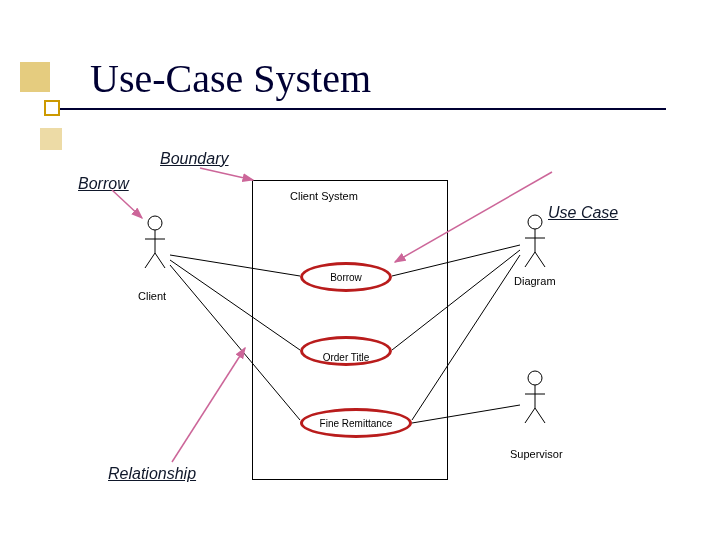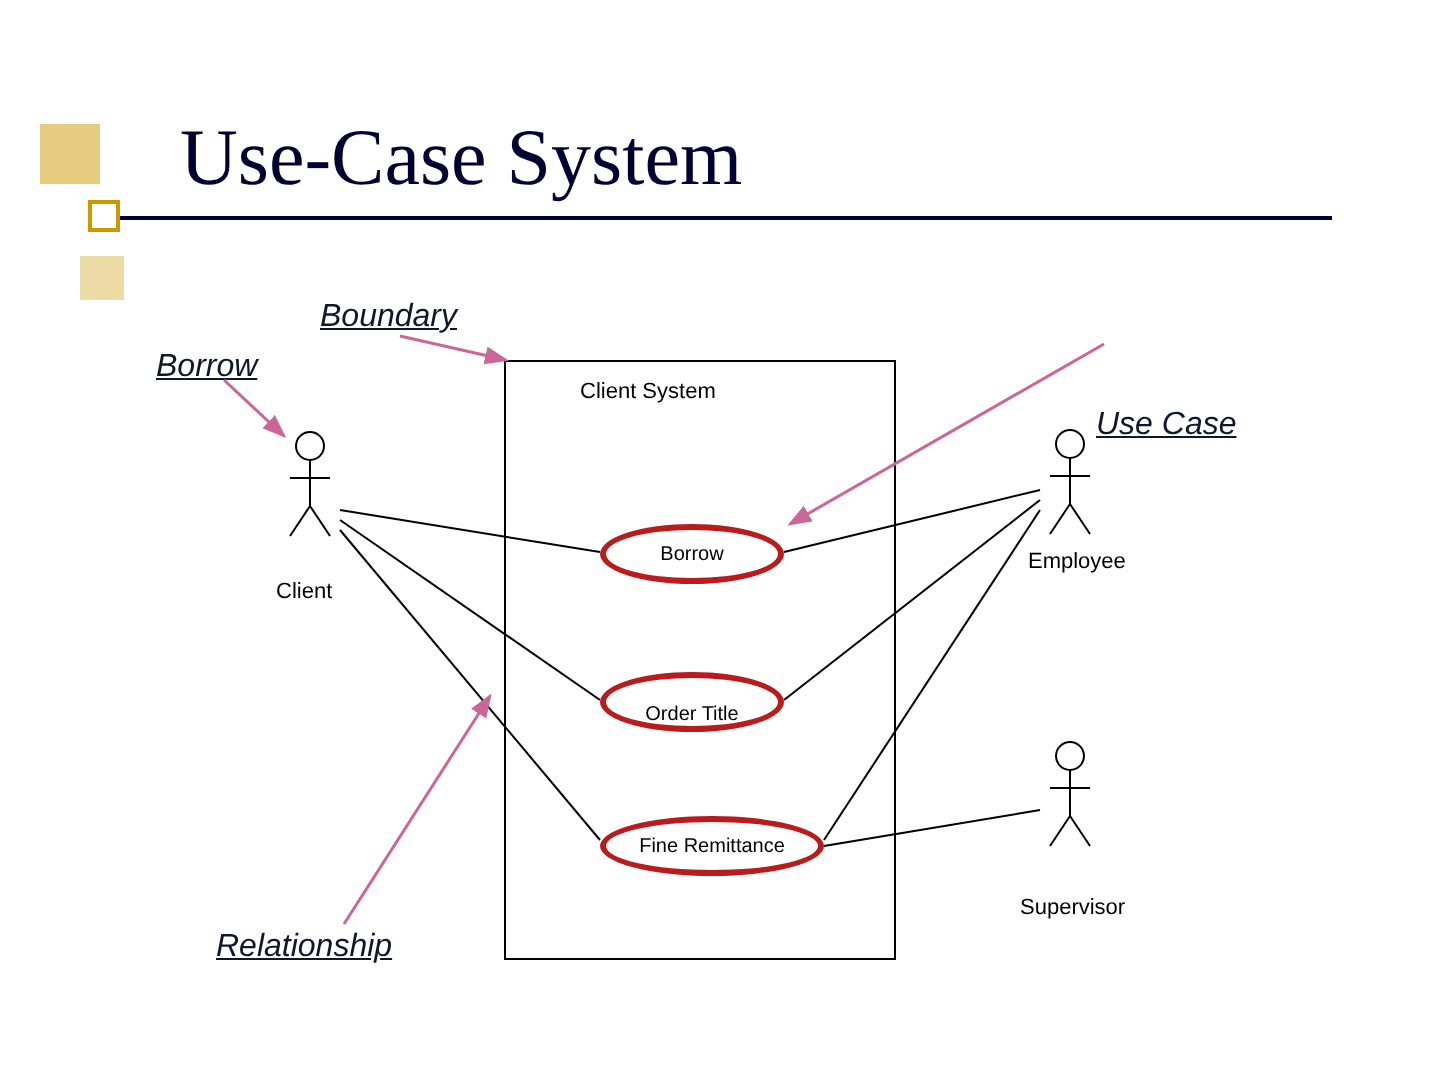--- a/index.html
+++ b/index.html
@@ -129,21 +129,21 @@
 
 <div class="stick" style="left:520px;top:214px;">
   <svg viewBox="0 0 30 55">
       <circle cx="15" cy="8" r="7" fill="#fff" stroke="#000"></circle>
       <line x1="15" y1="15" x2="15" y2="38" stroke="#000"></line>
       <line x1="5" y1="24" x2="25" y2="24" stroke="#000"></line>
       <line x1="15" y1="38" x2="5" y2="53" stroke="#000"></line>
       <line x1="15" y1="38" x2="25" y2="53" stroke="#000"></line>
     </svg>
 </div>
-<div class="small-label" style="left:514px;top:275px;">Employee</div>
+<div class="small-label" style="left:514px;top:275px;">Diagram</div>
 
 <div class="stick" style="left:520px;top:370px;">
   <svg viewBox="0 0 30 55">
       <circle cx="15" cy="8" r="7" fill="#fff" stroke="#000"></circle>
       <line x1="15" y1="15" x2="15" y2="38" stroke="#000"></line>
       <line x1="5" y1="24" x2="25" y2="24" stroke="#000"></line>
       <line x1="15" y1="38" x2="5" y2="53" stroke="#000"></line>
       <line x1="15" y1="38" x2="25" y2="53" stroke="#000"></line>
     </svg>
 </div>

